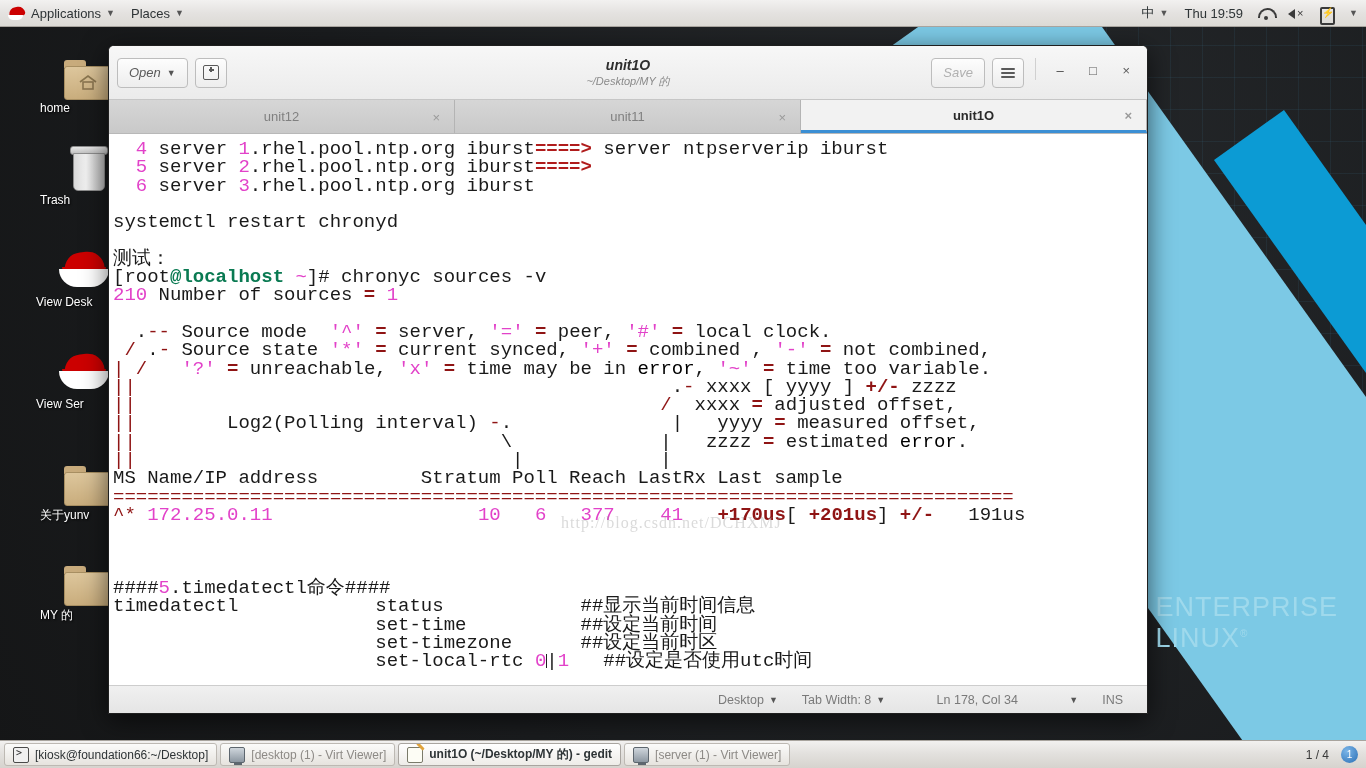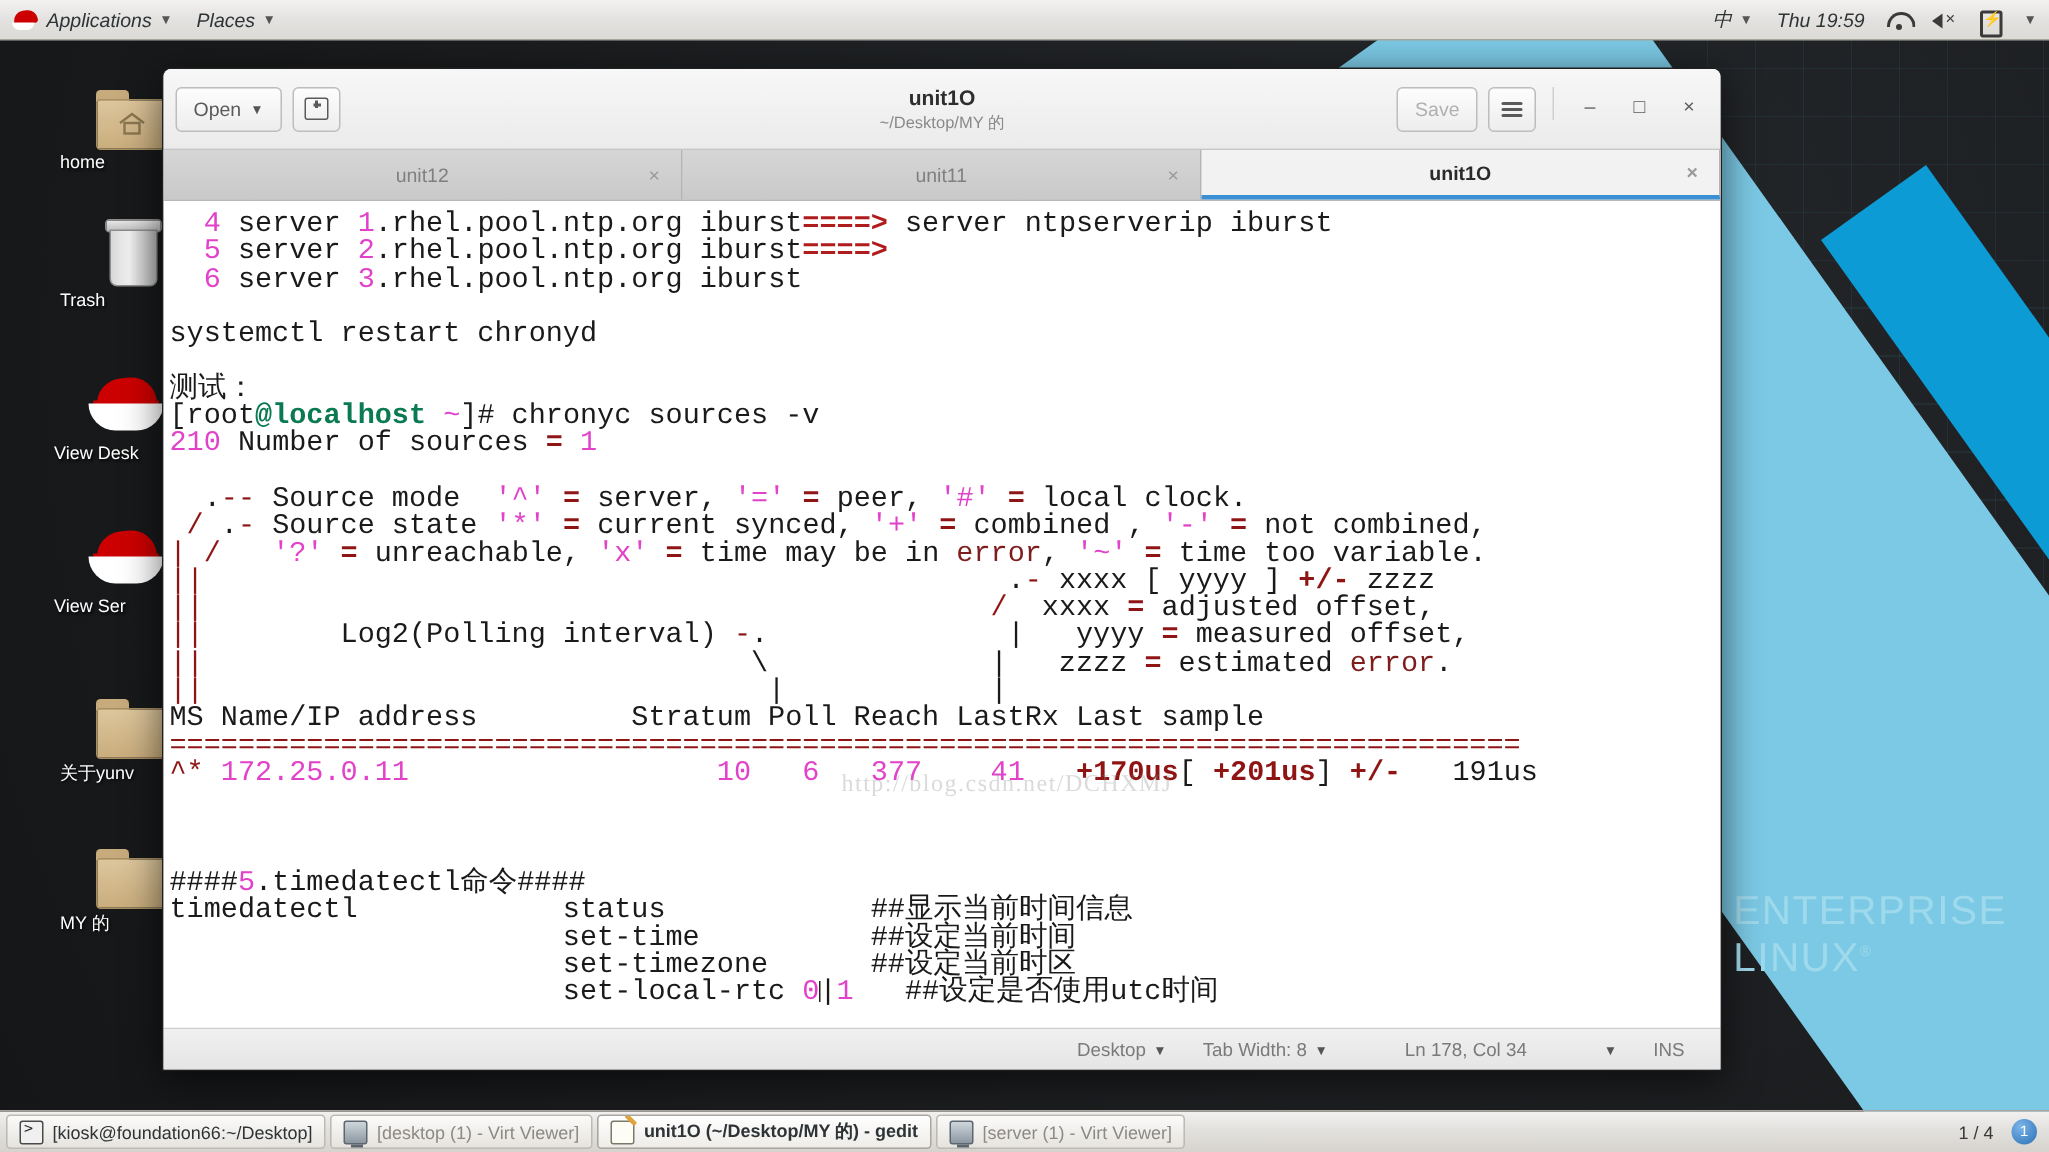--- a/index.html
+++ b/index.html
@@ -58,21 +58,21 @@
   #top-panel {
     position: absolute; left: 0; top: 0; width: 1366px; height: 27px;
     background: linear-gradient(to bottom, #f2f1f0 0%, #e4e2e0 50%, #dcdad5 100%);
     border-bottom: 1px solid #a8a49e;
     display: flex; align-items: center;
     font-size: 13px; color: #2e3436;
     z-index: 50;
   }
   .panel-item {
     display: flex; align-items: center; gap: 5px;
-    padding: 0 8px; height: 26px; cursor: default; font-style: italic;
+    padding: 0 8px; height: 26px; cursor: default;
   }
   .rh-mini {
     width: 18px; height: 14px; position: relative; display:inline-block;
   }
   .rh-mini::before {
     content:''; position:absolute; left:1px; top:1px; width:16px; height:9px;
     background:#cc0000; border-radius: 9px 9px 3px 3px;
     transform: rotate(-8deg);
   }
   .rh-mini::after {
@@ -156,20 +156,21 @@
     overflow: hidden;
     z-index: 20;
     display: flex; flex-direction: column;
   }
   .headerbar {
     height: 54px; flex: 0 0 54px;
     background: linear-gradient(to bottom, #f7f7f7 0%, #ebebeb 100%);
     border-bottom: 1px solid #c6c6c6;
     display: flex; align-items: center; padding: 0 8px;
     position: relative;
+    font-style: italic;
   }
   .hb-left { display:flex; align-items:center; gap:7px; }
   .hb-right { display:flex; align-items:flex-start; gap:7px; margin-left:auto; }
   .gbtn {
     height: 30px; border:1px solid #bdbdbd; border-radius:4px;
     background: linear-gradient(to bottom,#fdfdfd,#ededed);
     color:#5a5a5a; font-size:13px; padding:0 11px;
     display:flex; align-items:center; gap:6px; cursor:pointer;
   }
   .gbtn.icon-only { padding:0; width:32px; justify-content:center; }
@@ -219,21 +220,21 @@
     font-family: Liberation Mono, monospace;
     font-size: 19px; line-height: 18.3px;
     color: #1a1a1a; white-space: pre;
     overflow: hidden;
   }
   .editor .ln { padding-left: 4px; }            
   .num   { color:#e242c9; }
   .grn   { color:#0a7a52; font-weight:bold; }
   .arw   { color:#b01c1c; font-weight:bold; }
   .drd   { color:#8f1414; }
-  .cyn   { color:#7f1d1d; }
+  .cyn   { color:#000000; }
   .eq    { color:#8f1414; font-weight:bold; }
   .cursor-bar {
     display:inline-block; width:1px; height:14px; background:#202020;
     vertical-align:-2px; margin:0 -0.5px;
   }
 
   .watermark {
     position:absolute; left:452px; top:380px;
     font-family:"Liberation Serif", serif; font-size:16px;
     color: rgba(140,140,140,.32); letter-spacing:1px;

